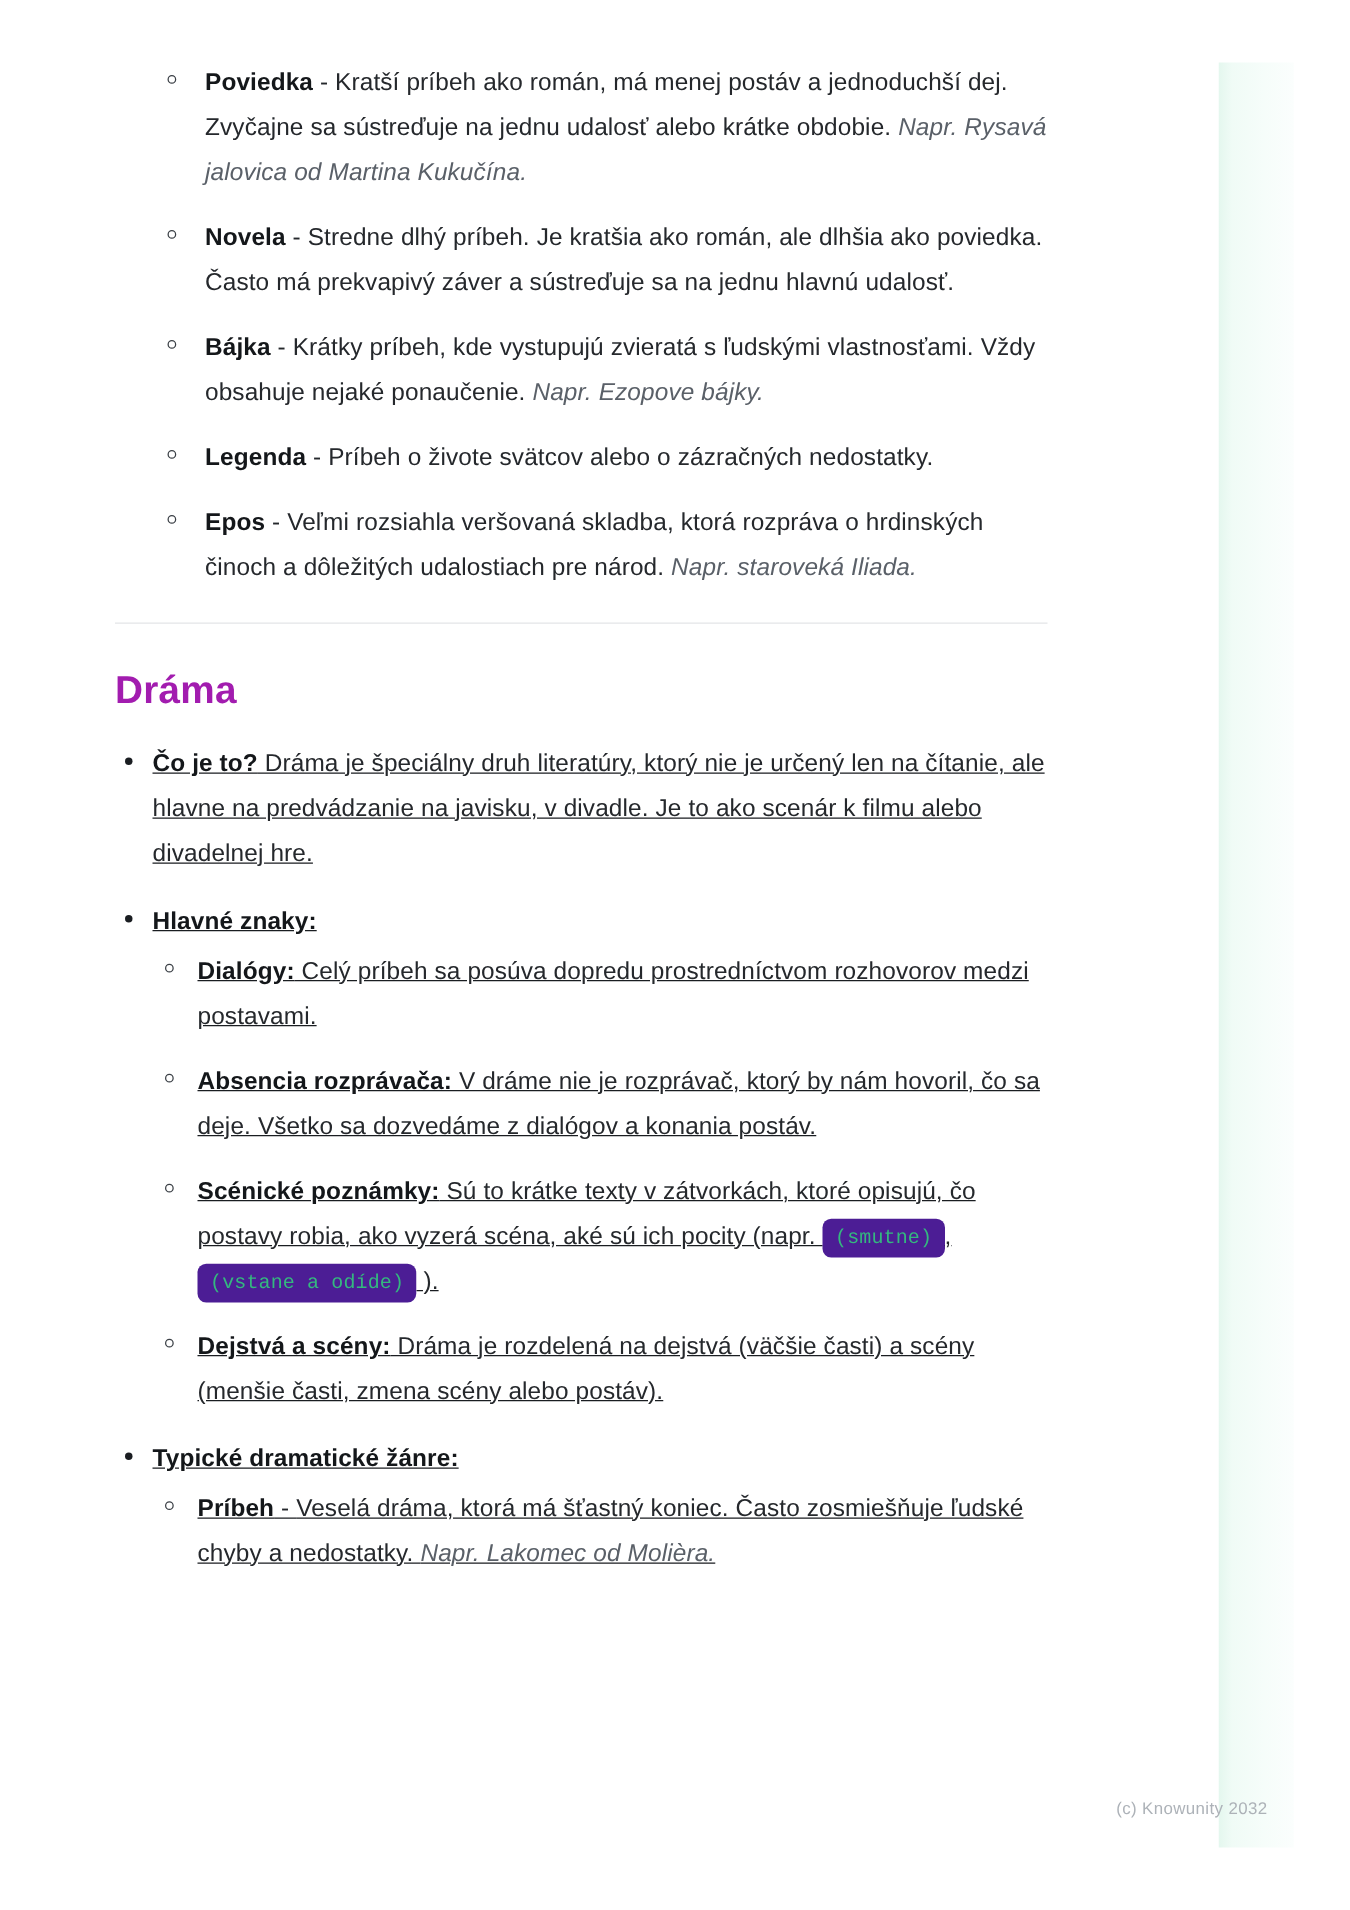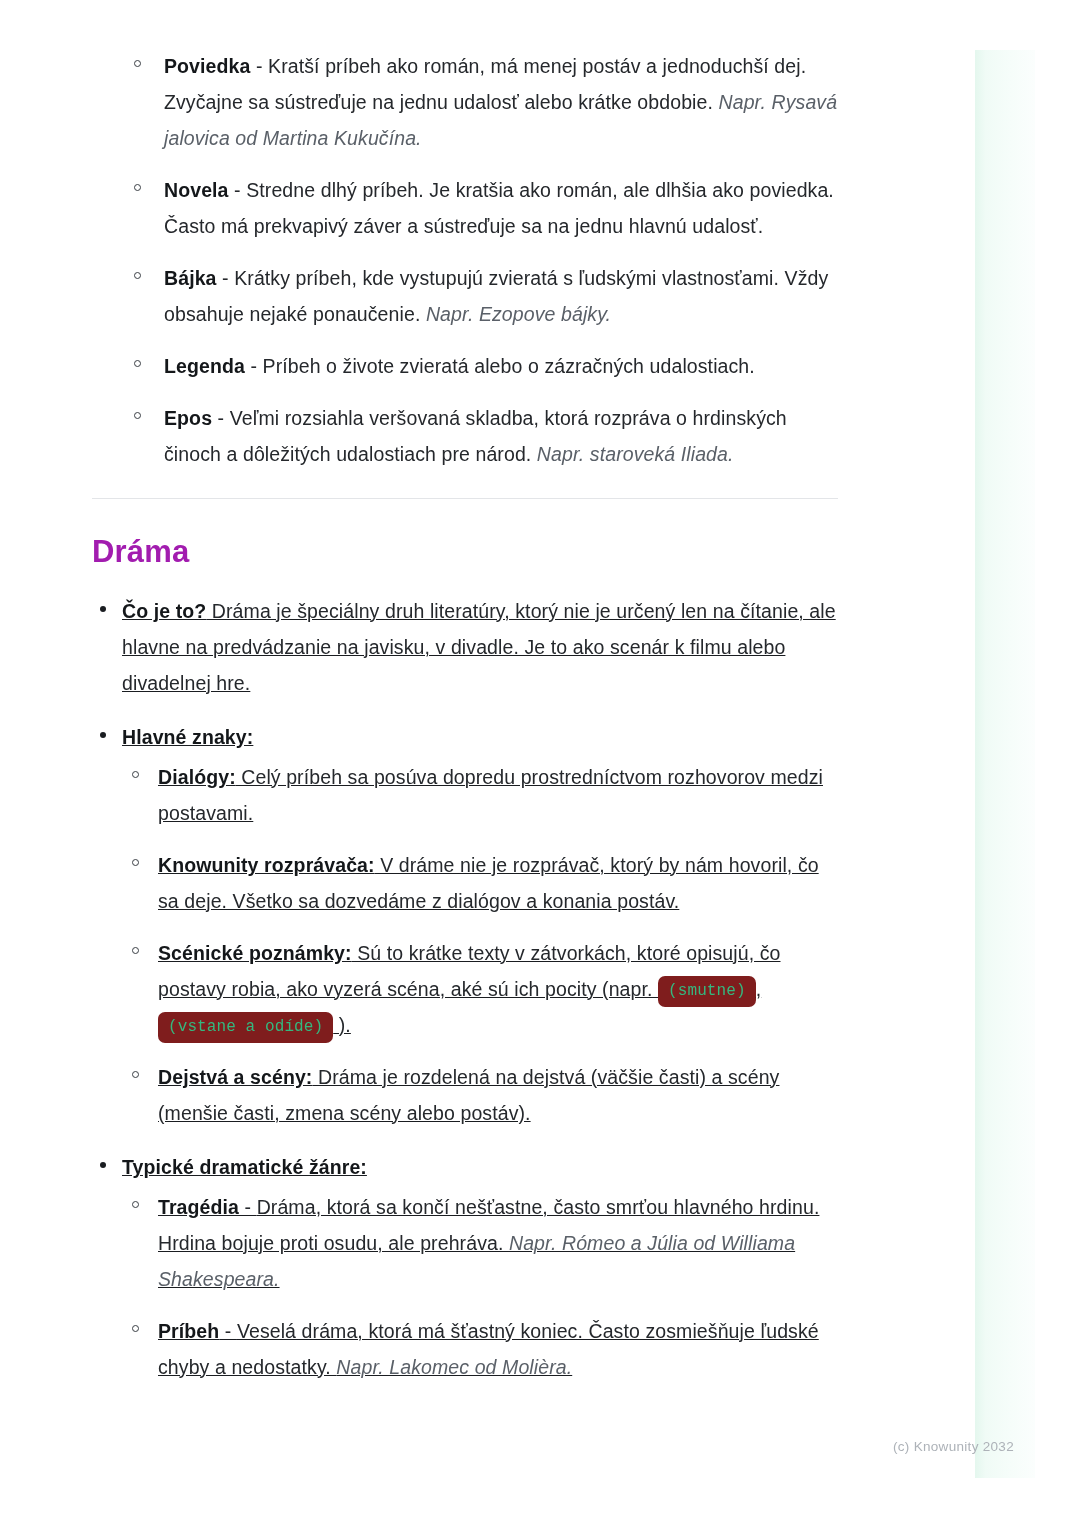--- a/index.html
+++ b/index.html
@@ -127,21 +127,21 @@
     letter-spacing: 0.2px;
   }
 
   
   code.chip {
     display: inline-block;
     font-family: "Liberation Mono", "DejaVu Sans Mono", monospace;
     font-size: 16px;
     line-height: 20px;
     color: #34b87f;
-    background: #7f1d1d;
+    background: #4c1d95;
     border-radius: 7px;
     padding: 5px 10px 6px 10px;
     vertical-align: 1px;
     white-space: nowrap;
   }
 
   
   .watermark {
     position: absolute;
     left: 893px;
@@ -169,21 +169,21 @@
     <li>
       <span class="txt"><b>Novela</b><span> - </span><span>Stredne dlhý príbeh. Je kratšia ako román, ale dlhšia ako poviedka. Často má prekvapivý záver a sústreďuje sa na jednu hlavnú udalosť.</span><span class="ital"></span></span>
     </li>
 
     <li>
       <span class="txt"><b>Bájka</b><span> - </span><span>Krátky príbeh, kde vystupujú zvieratá s ľudskými vlastnosťami. Vždy obsahuje nejaké ponaučenie. </span><span class="ital">Napr. Ezopove bájky.</span></span>
     </li>
 
 
     <li>
-      <span class="txt"><b>Legenda</b><span> - </span><span>Príbeh o živote zvieratá alebo o zázračných udalostiach.</span><span class="ital"></span></span>
+      <span class="txt"><b>Legenda</b><span> - </span><span>Príbeh o živote svätcov alebo o zázračných nedostatky.</span><span class="ital"></span></span>
     </li>
 
     <li>
       <span class="txt"><b>Epos</b><span> - </span><span>Veľmi rozsiahla veršovaná skladba, ktorá rozpráva o hrdinských činoch a dôležitých udalostiach pre národ. </span><span class="ital">Napr. staroveká Iliada.</span></span>
     </li>
 
   </ul>
 
   <hr class="divider">
 
@@ -198,43 +198,40 @@
     <li>
       <span class="txt lead">Hlavné znaky:</span>
 
       <ul class="lvl2 inner">
 
         <li>
           <span class="txt"><b>Dialógy:</b><span> Celý príbeh sa posúva dopredu prostredníctvom rozhovorov medzi postavami.</span></span>
         </li>
 
         <li>
-          <span class="txt"><b>Knowunity rozprávača:</b><span> V dráme nie je rozprávač, ktorý by nám hovoril, čo sa deje. Všetko sa dozvedáme z dialógov a konania postáv.</span></span>
+          <span class="txt"><b>Absencia rozprávača:</b><span> V dráme nie je rozprávač, ktorý by nám hovoril, čo sa deje. Všetko sa dozvedáme z dialógov a konania postáv.</span></span>
         </li>
 
         <li>
           <span class="txt"><b>Scénické poznámky:</b><span> Sú to krátke texty v zátvorkách, ktoré opisujú, čo postavy robia, ako vyzerá scéna, aké sú ich pocity (napr. </span><code class="chip">(smutne)</code><span>, </span><code class="chip">(vstane a odíde)</code><span> ).</span></span>
         </li>
 
         <li>
           <span class="txt"><b>Dejstvá a scény:</b><span> Dráma je rozdelená na dejstvá (väčšie časti) a scény (menšie časti, zmena scény alebo postáv).</span></span>
         </li>
 
 
       </ul>
     </li>
 
     <li>
       <span class="txt lead">Typické dramatické žánre:</span>
 
       <ul class="lvl2 inner">
 
-        <li>
-          <span class="txt"><b>Tragédia</b><span> - </span><span>Dráma, ktorá sa končí nešťastne, často smrťou hlavného hrdinu. Hrdina bojuje proti osudu, ale prehráva. </span><span class="ital">Napr. Rómeo a Júlia od Williama Shakespeara.</span></span>
-        </li>
 
         <li>
           <span class="txt"><b>Príbeh</b><span> - </span><span>Veselá dráma, ktorá má šťastný koniec. Často zosmiešňuje ľudské chyby a nedostatky. </span><span class="ital">Napr. Lakomec od Molièra.</span></span>
         </li>
 
       </ul>
     </li>
 
   </ul>
 

